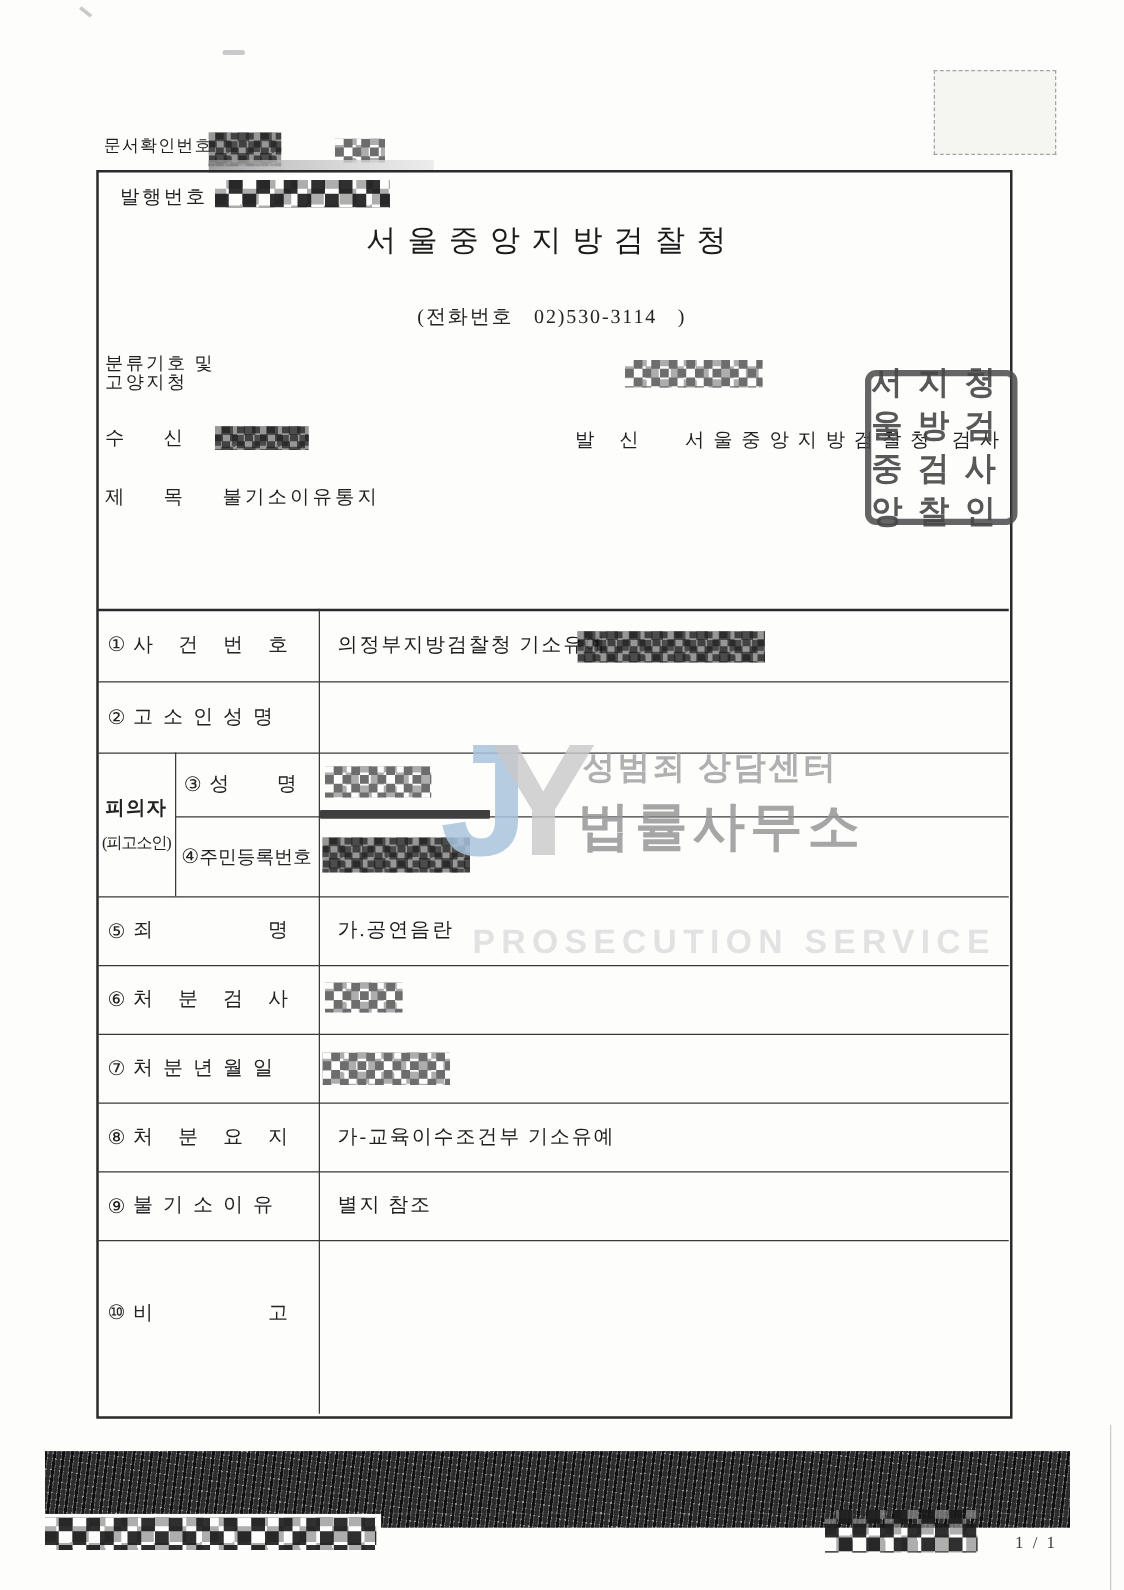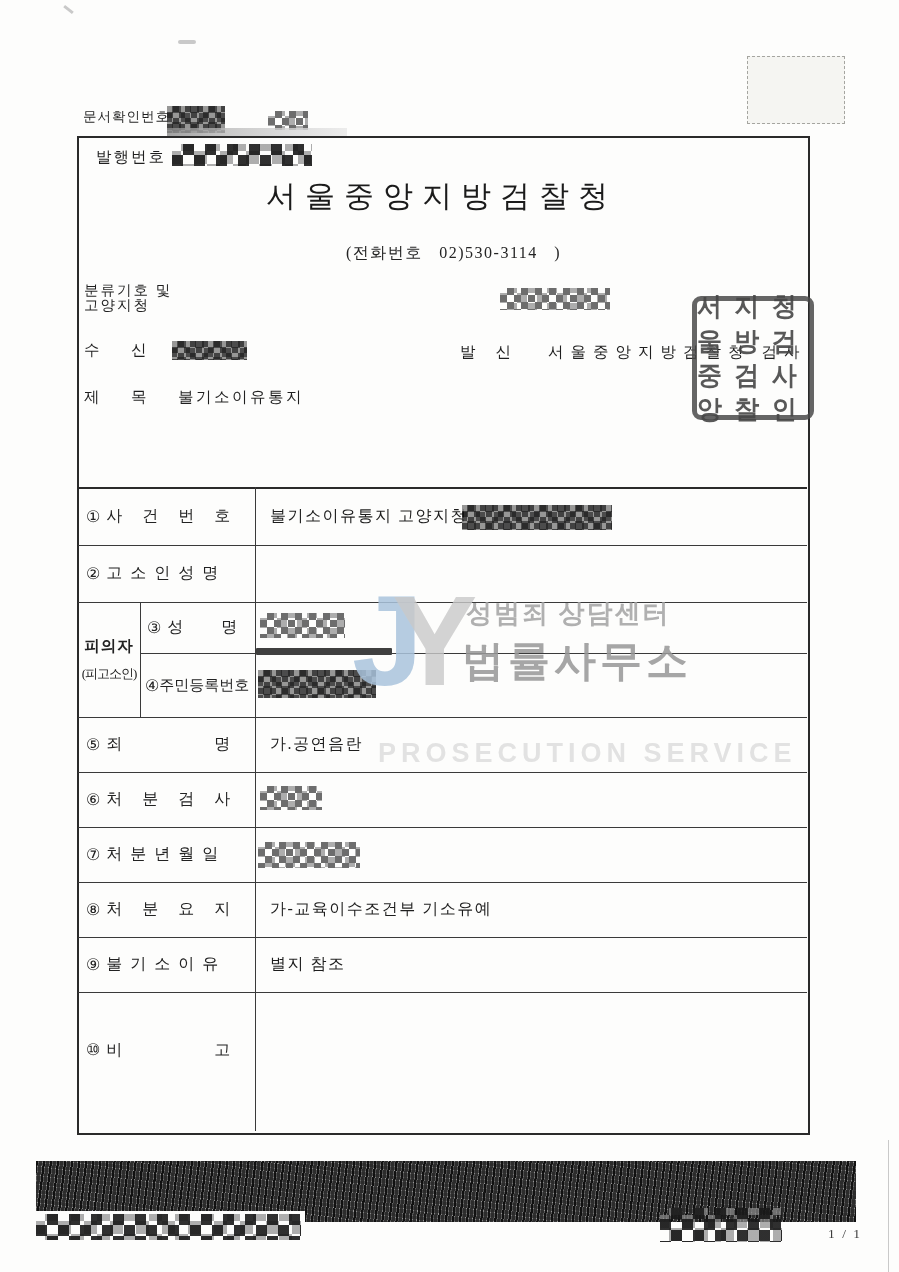--- a/index.html
+++ b/index.html
@@ -11,21 +11,21 @@
   .abs{position:absolute;}
   .pre{white-space:pre;}
   
   .doc-frame{left:77px;top:136px;width:729px;height:995px;border:2px solid #2a2a2a;}
   
   .hline{background:#3a3a3a;height:1px;}
   .hline.thick{height:2px;background:#2a2a2a;}
   .vline{background:#3a3a3a;width:1px;}
   
   .small-label{font-size:13.5px;letter-spacing:1px;color:#1f1f1f;}
-  .doc-title{font-size:30px;letter-spacing:9px;color:#1b1b1b;text-align:center;width:729px;left:77px;}
+  .doc-title{font-size:24px;letter-spacing:9px;color:#1b1b1b;text-align:center;width:729px;left:77px;}
   .phone{font-size:16px;letter-spacing:1.5px;text-align:center;width:729px;left:77px;color:#242424;}
   .field-label{font-size:15.5px;letter-spacing:2px;color:#1f1f1f;}
   .row-num{font-size:16px;margin-right:6px;}
   .row-label{font-size:16px;letter-spacing:2px;}
   .row-value{font-size:16px;letter-spacing:1.5px;color:#1d1d1d;}
   .cell{display:flex;align-items:center;}
   
   .redact{
     background:
       repeating-conic-gradient(#2e2e2e 0% 25%, #9b9b9b 0% 50%) 0 0/12px 12px,
@@ -85,21 +85,21 @@
   <div class="abs redact" style="left:167px;top:106px;width:58px;height:27px;"></div>
   <div class="abs redact-light" style="left:268px;top:111px;width:40px;height:19px;"></div>
   <div class="abs gray-band" style="left:167px;top:128px;width:180px;height:10px;"></div>
 
   <div class="abs doc-frame"></div>
 
   <div class="abs field-label" style="left:96px;top:147px;">발행번호</div>
   <div class="abs redact-sparse" style="left:172px;top:144px;width:140px;height:22px;"></div>
 
   <div class="abs doc-title" style="top:176px;">서울중앙지방검찰청</div>
-  <div class="abs phone pre" style="top:243px;padding-left:12px;">(전화번호   02)530-3114   )</div>
+  <div class="abs phone pre" style="top:243px;">(전화번호   02)530-3114   )</div>
 
   <div class="abs field-label" style="left:84px;top:281px;font-size:14.5px;">분류기호 및</div>
   <div class="abs field-label" style="left:84px;top:296px;font-size:14.5px;">고양지청</div>
   <div class="abs redact-light" style="left:500px;top:288px;width:110px;height:22px;"></div>
 
   <div class="abs field-label pre" style="left:84px;top:340px;">수     신</div>
   <div class="abs redact" style="left:172px;top:341px;width:75px;height:19px;"></div>
   <div class="abs field-label" style="left:460px;top:342px;letter-spacing:8px;">발 신</div>
   <div class="abs field-label" style="left:512px;top:342px;letter-spacing:7px;width:290px;margin-left:36px;">서울중앙지방검찰청 검사</div>
 
@@ -130,21 +130,21 @@
   <div class="abs hline" style="left:78px;top:937px;width:729px;"></div>
   <div class="abs hline" style="left:78px;top:992px;width:729px;"></div>
   <div class="abs vline" style="left:255px;top:487px;height:644px;"></div>
   <div class="abs vline" style="left:140px;top:602px;height:115px;"></div>
 
   <div class="abs cell" style="left:86px;top:487px;width:165px;height:58px;">
     <span class="row-num">①</span>
     <span class="row-label pre">사   건   번   호</span>
   </div>
   <div class="abs cell" style="left:270px;top:487px;width:530px;height:58px;">
-    <span class="row-value">불기소이유통지 고양지청</span>
+    <span class="row-value">의정부지방검찰청 기소유예</span>
   </div>
   <div class="abs redact" style="left:462px;top:505px;width:150px;height:25px;"></div>
 
   <div class="abs cell" style="left:86px;top:545px;width:165px;height:57px;">
     <span class="row-num">②</span>
     <span class="row-label pre">고 소 인 성 명</span>
   </div>
 
   <div class="abs" style="left:78px;top:602px;width:62px;height:115px;display:flex;flex-direction:column;justify-content:center;align-items:center;">
     <span style="font-size:15.5px;letter-spacing:1px;font-weight:bold;">피의자</span>
@@ -200,15 +200,15 @@
 
   <div class="abs cell" style="left:86px;top:992px;width:165px;height:139px;align-items:flex-start;padding-top:48px;box-sizing:border-box;">
     <span class="row-num">⑩</span>
     <span class="row-label pre">비               고</span>
   </div>
 
   <div class="abs noise" style="left:36px;top:1161px;width:820px;height:50px;"></div>
   <div class="abs noise" style="left:305px;top:1211px;width:551px;height:11px;"></div>
   <div class="abs redact-sparse" style="left:36px;top:1214px;width:265px;height:26px;"></div>
   <div class="abs redact-sparse" style="left:660px;top:1208px;width:122px;height:34px;"></div>
-  <div class="abs page-num" style="left:812px;top:1226px;margin-left:16px;">1 / 1</div>
+  <div class="abs page-num" style="left:812px;top:1226px;">1 / 1</div>
 
 </div>
 
 </body></html>

